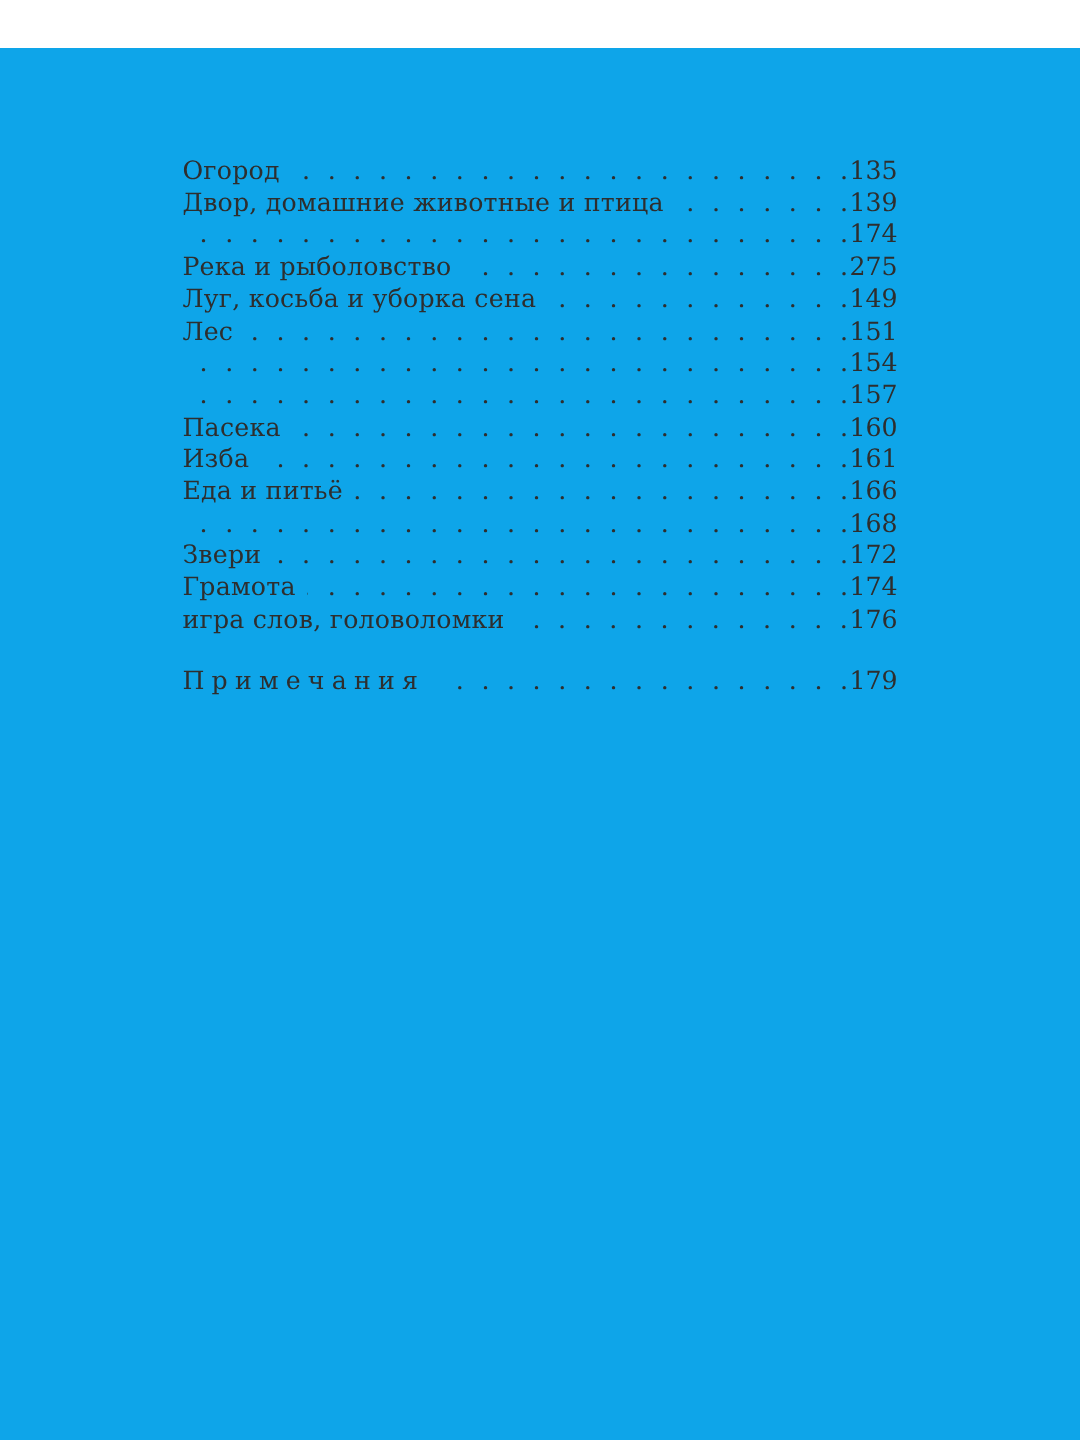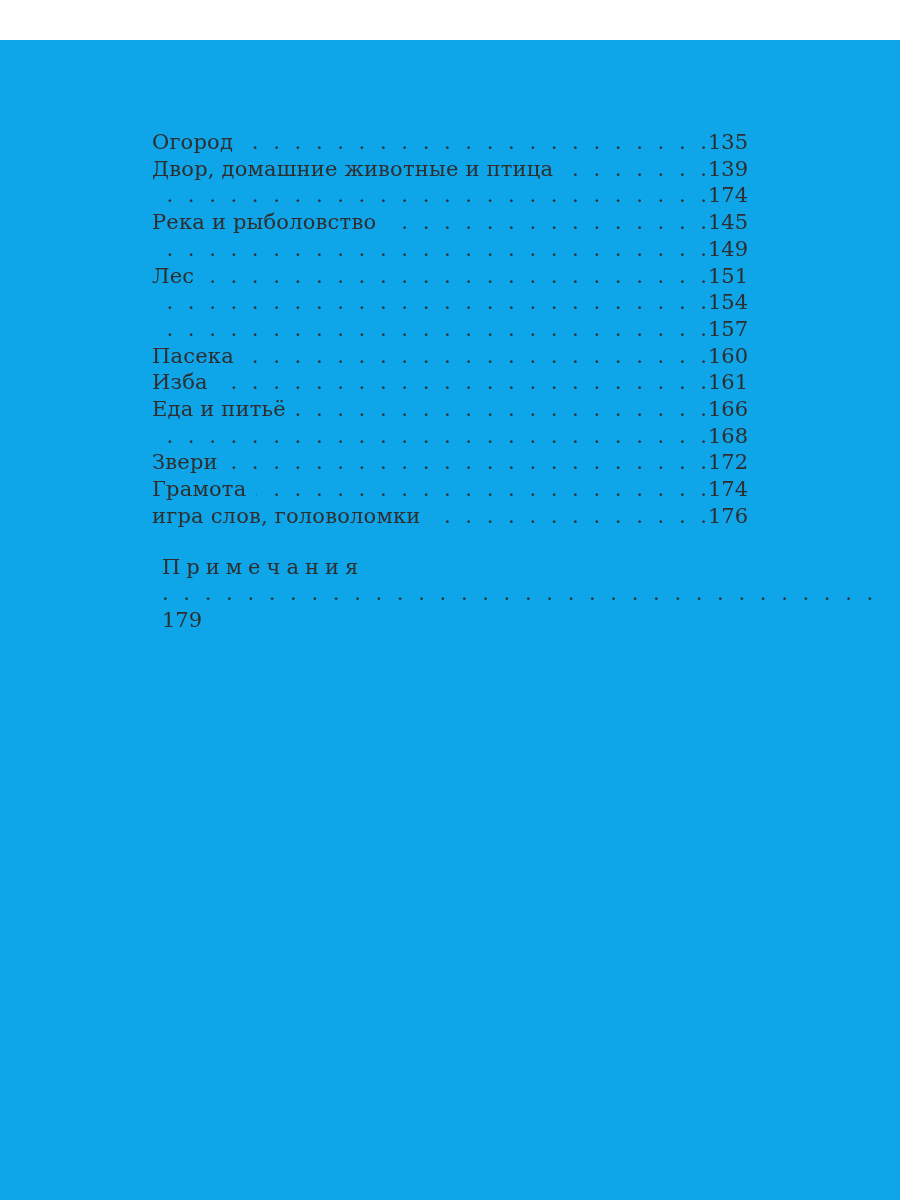--- a/index.html
+++ b/index.html
@@ -43,21 +43,20 @@
     margin: 0 1px 0 10px;
     word-spacing: 8px;
     letter-spacing: 0;
   }
   .toc-page {
     white-space: nowrap;
     text-align: center;
   }
   .notes-row {
     margin-top: 24px;
-    flex-direction: column;
   }
 </style>
 </head>
 <body>
 
 <div class="page">
   <div class="toc">
 
     <div>
         <div class="toc-row">
@@ -70,23 +69,24 @@
     <span class="leader">. . . . . . . . . . . . . . . . . . . . . . . . . . . . . . . . . .</span>
     <span class="toc-page">139</span>
   </div>
         <div class="toc-row">
     <span class="leader">. . . . . . . . . . . . . . . . . . . . . . . . . . . . . . . . . .</span>
     <span class="toc-page">174</span>
   </div>
         <div class="toc-row">
     <span class="toc-title">Река и рыболовство</span>
     <span class="leader">. . . . . . . . . . . . . . . . . . . . . . . . . . . . . . . . . .</span>
-    <span class="toc-page">145</span>
+    <span class="toc-page">275</span>
   </div>
         <div class="toc-row">
+    <span class="toc-title">Луг, косьба и уборка сена</span>
     <span class="leader">. . . . . . . . . . . . . . . . . . . . . . . . . . . . . . . . . .</span>
     <span class="toc-page">149</span>
   </div>
         <div class="toc-row">
     <span class="toc-title">Лес</span>
     <span class="leader">. . . . . . . . . . . . . . . . . . . . . . . . . . . . . . . . . .</span>
     <span class="toc-page">151</span>
   </div>
         <div class="toc-row">
     <span class="leader">. . . . . . . . . . . . . . . . . . . . . . . . . . . . . . . . . .</span>

